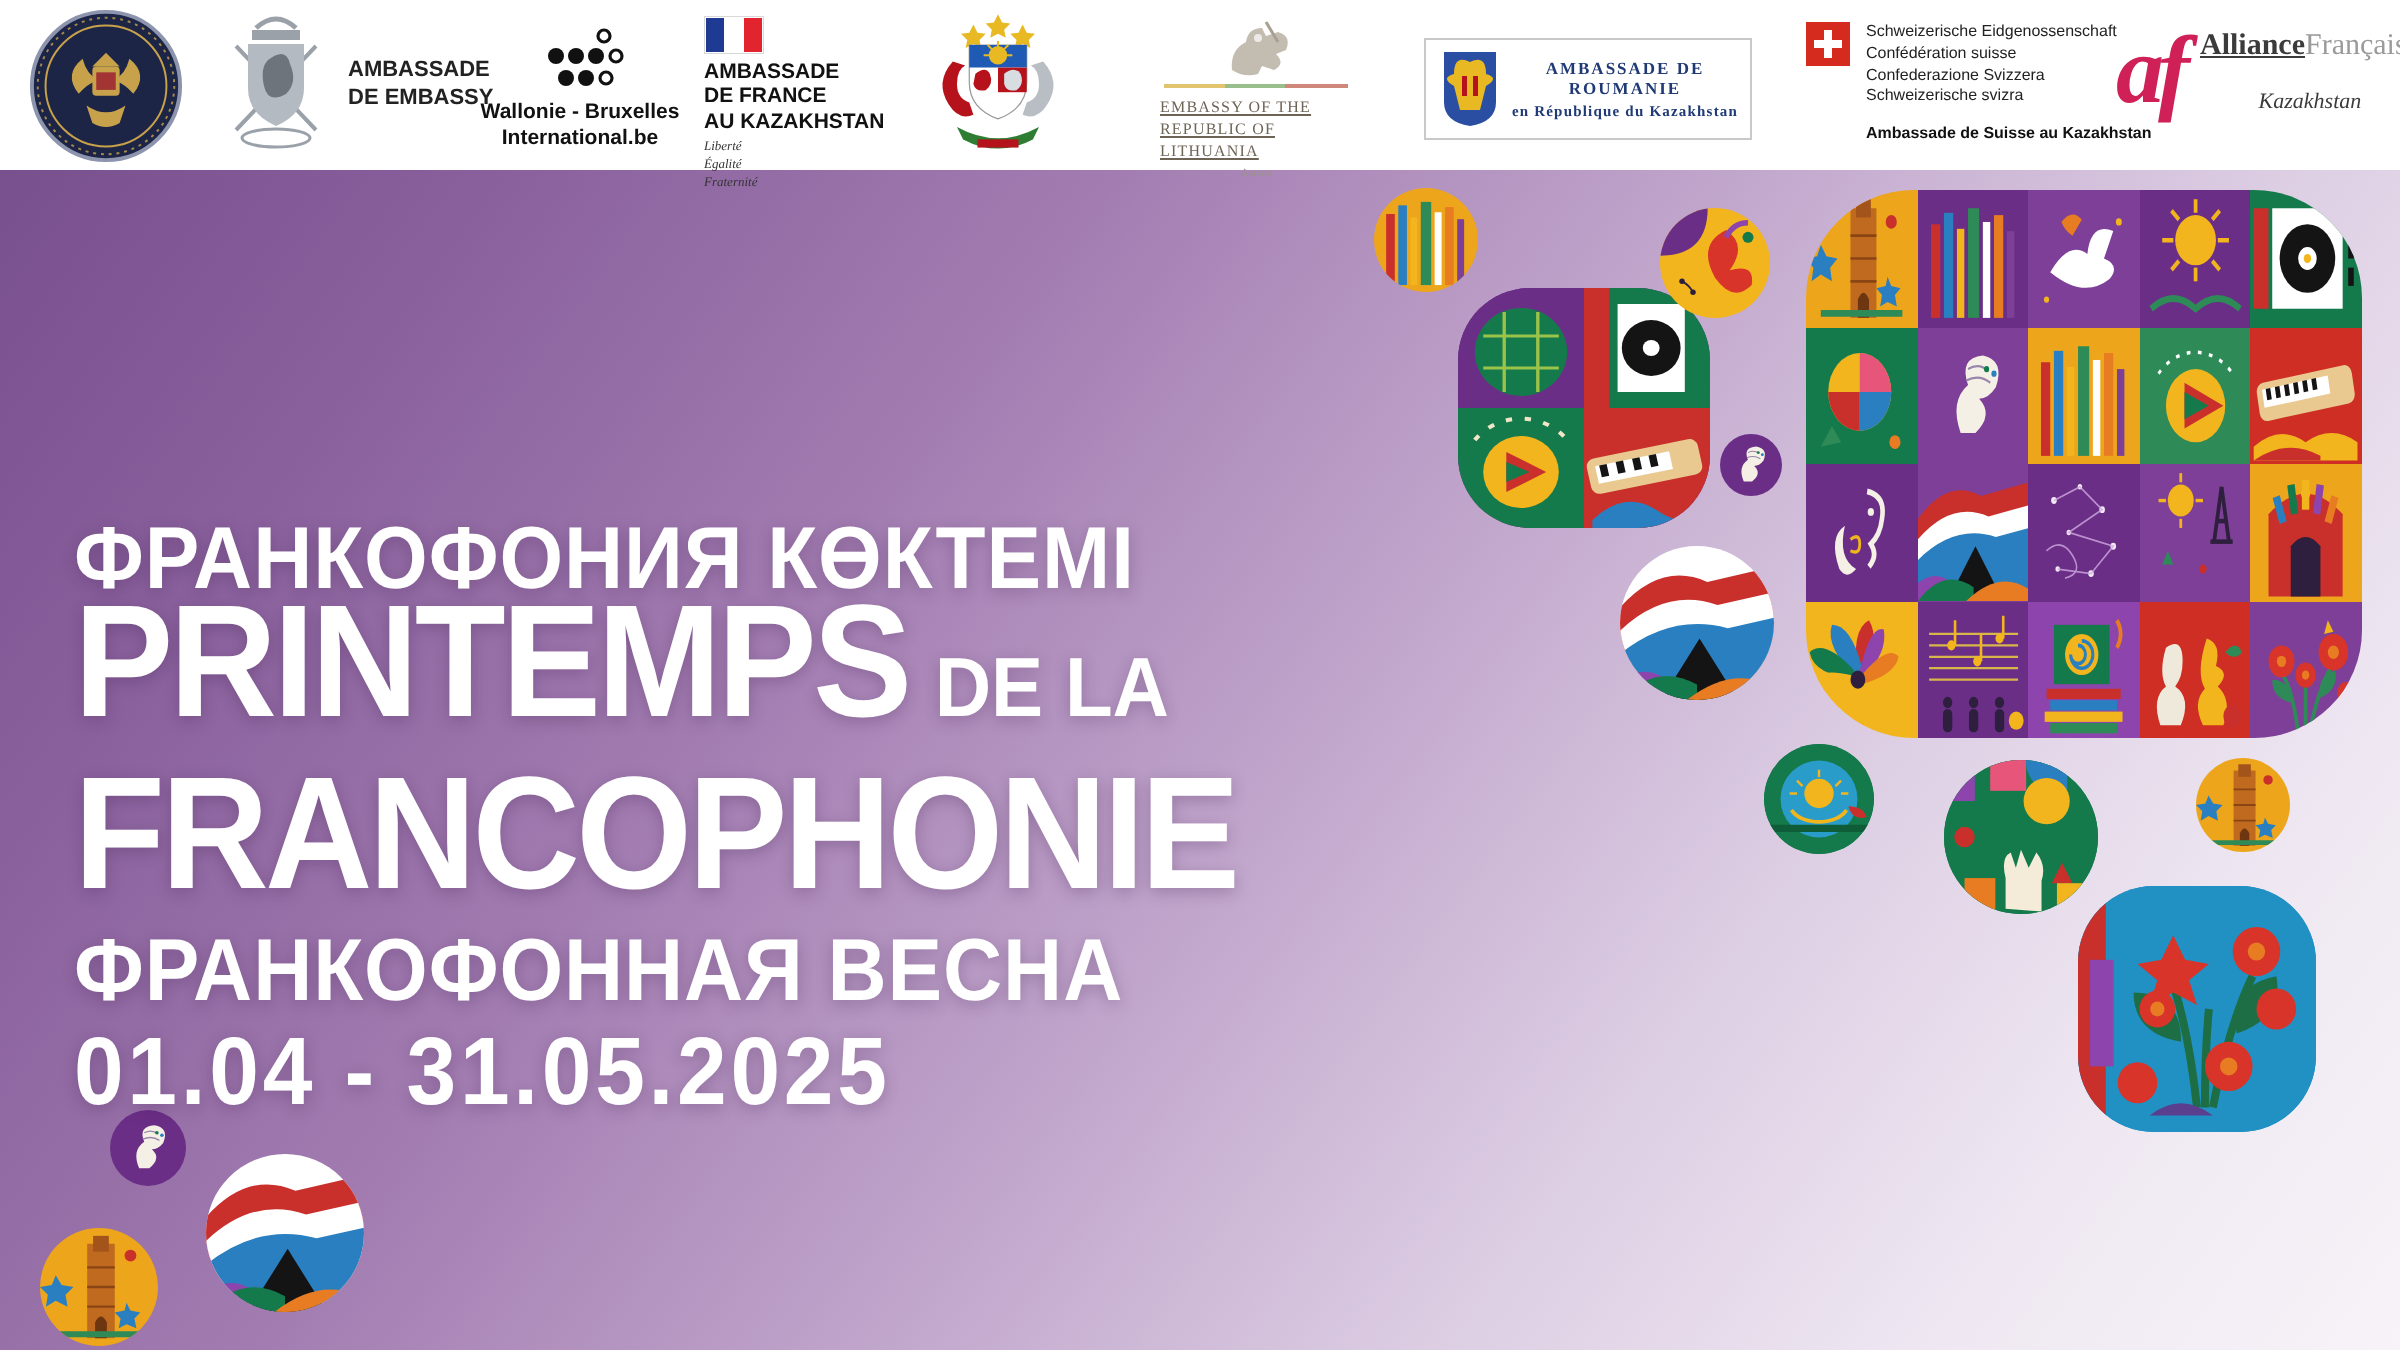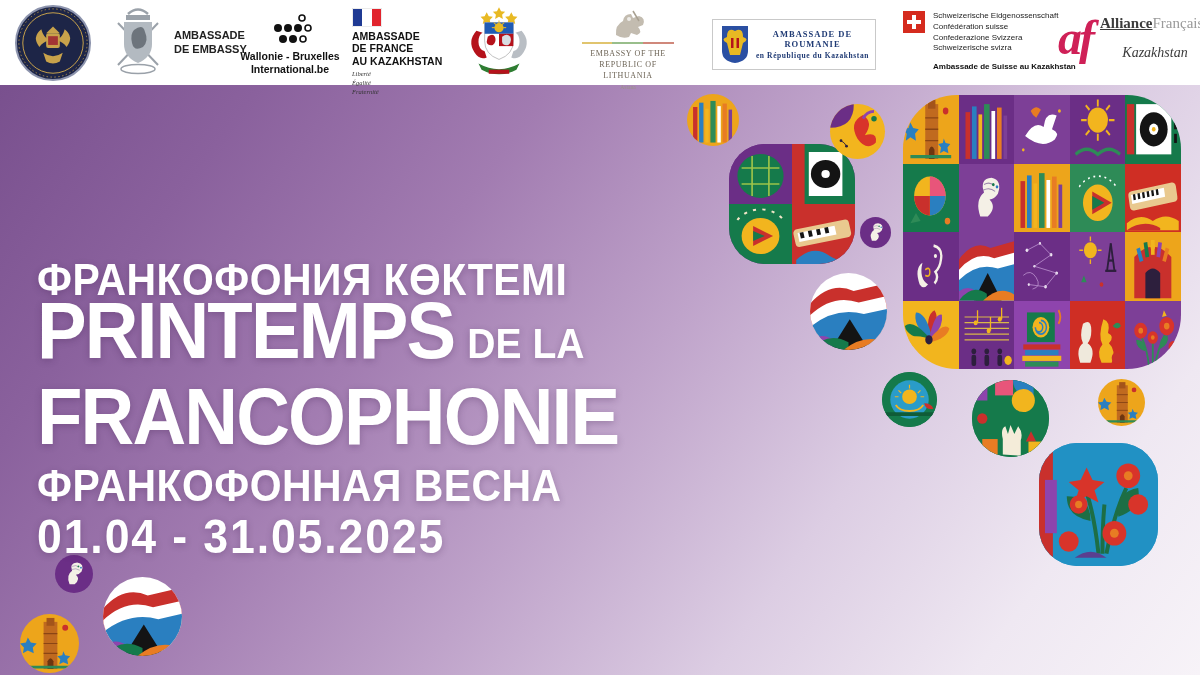--- a/index.html
+++ b/index.html
@@ -9,36 +9,36 @@
   .logo{position:absolute;display:flex;align-items:center;}
   .logo svg{display:block;}
   .stack{display:flex;flex-direction:column;}
   .be-text{margin-left:8px;font-weight:bold;font-size:11px;line-height:1.3;color:#222;}
   .wb{flex-direction:column;align-items:center;}
   .wb-text{font-weight:bold;font-size:10.5px;line-height:1.25;color:#111;text-align:center;margin-top:3px;}
   .fr-text{font-weight:bold;font-size:10.5px;line-height:1.18;color:#111;margin-top:3px;}
   .fr-motto{font-family:"Liberation Serif",serif;font-style:italic;font-size:6.5px;line-height:1.35;color:#333;margin-top:3px;}
   .lt{flex-direction:column;align-items:center;}
   .lt-line{width:92px;height:2px;margin:3px 0 4px 0;background:linear-gradient(90deg,#d9b64a 0%,#d9b64a 33%,#7fae6e 33%,#7fae6e 66%,#c46a5a 66%,#c46a5a 100%);opacity:.8;}
-  .lt-text{font-family:"Liberation Serif",serif;font-size:8px;letter-spacing:.6px;color:#6e6557;text-align:center;line-height:1.4;}
+  .lt-text{font-family:"Liberation Serif",serif;font-size:8px;letter-spacing:.6px;color:#6e6557;text-align:left;line-height:1.4;text-decoration:underline;}
   .lt-city{font-family:"Liberation Serif",serif;font-size:5.5px;color:#9a9388;margin-top:2px;text-align:center;}
   .ro-box{width:162px;height:49px;border:1px solid #c9c9c9;background:#fff;display:flex;align-items:center;}
   .ro-text{flex:1;text-align:center;font-family:"Liberation Serif",serif;color:#1f3a74;}
   .ro-l1{font-size:8.5px;font-weight:bold;letter-spacing:1px;}
   .ro-l2{font-size:7.5px;font-weight:bold;letter-spacing:.6px;margin-top:2px;}
   .ch{align-items:flex-start;}
   .ch-text{margin-left:8px;font-size:8px;line-height:1.35;color:#222;}
   .ch-bold{font-weight:bold;margin-top:8px;font-size:8px;color:#111;}
   .af{align-items:center;}
   .af-mark{font-family:"Liberation Serif",serif;font-style:italic;font-weight:bold;font-size:48px;color:#cf2057;line-height:.8;letter-spacing:-3px;}
   .af-right{margin-left:8px;display:flex;flex-direction:column;align-items:center;}
   .af-brand{font-family:"Liberation Serif",serif;font-size:15px;line-height:1;}
   .af-a{font-weight:bold;color:#3b3b3b;text-decoration:underline;}
   .af-f{color:#9a9a9a;}
-  .af-kz{font-family:"Liberation Serif",serif;font-style:italic;font-size:14px;color:#3b3b3b;margin-top:14px;}
+  .af-kz{font-family:"Liberation Serif",serif;font-style:italic;font-size:11px;color:#3b3b3b;margin-top:14px;}
   
   .hero{position:absolute;left:0;top:85px;width:1200px;height:590px;
     background:linear-gradient(126deg,#79508e 0%,#8a619d 16%,#a27cb1 34%,#bfa3ca 52%,#dccde3 70%,#efe8f2 86%,#f7f3f8 100%);}
   .titles{position:absolute;left:37px;top:0;width:700px;height:590px;transform:scaleX(.93);transform-origin:0 0;color:#fff;}
   .titles > div{position:absolute;left:0;white-space:nowrap;text-shadow:0 2px 8px rgba(60,30,75,.28);}
   .t-kz{top:170px;font-size:44px;font-weight:bold;letter-spacing:.5px;}
   .t-main{top:206px;font-size:80px;font-weight:bold;letter-spacing:-2px;line-height:1;}
   .t-dela{font-size:42px;font-weight:bold;letter-spacing:0;margin-left:14px;}
   .t-line2{top:292px;font-size:80px;font-weight:bold;letter-spacing:-2px;line-height:1;}
   .t-ru{top:376px;font-size:44px;font-weight:bold;letter-spacing:.5px;}

